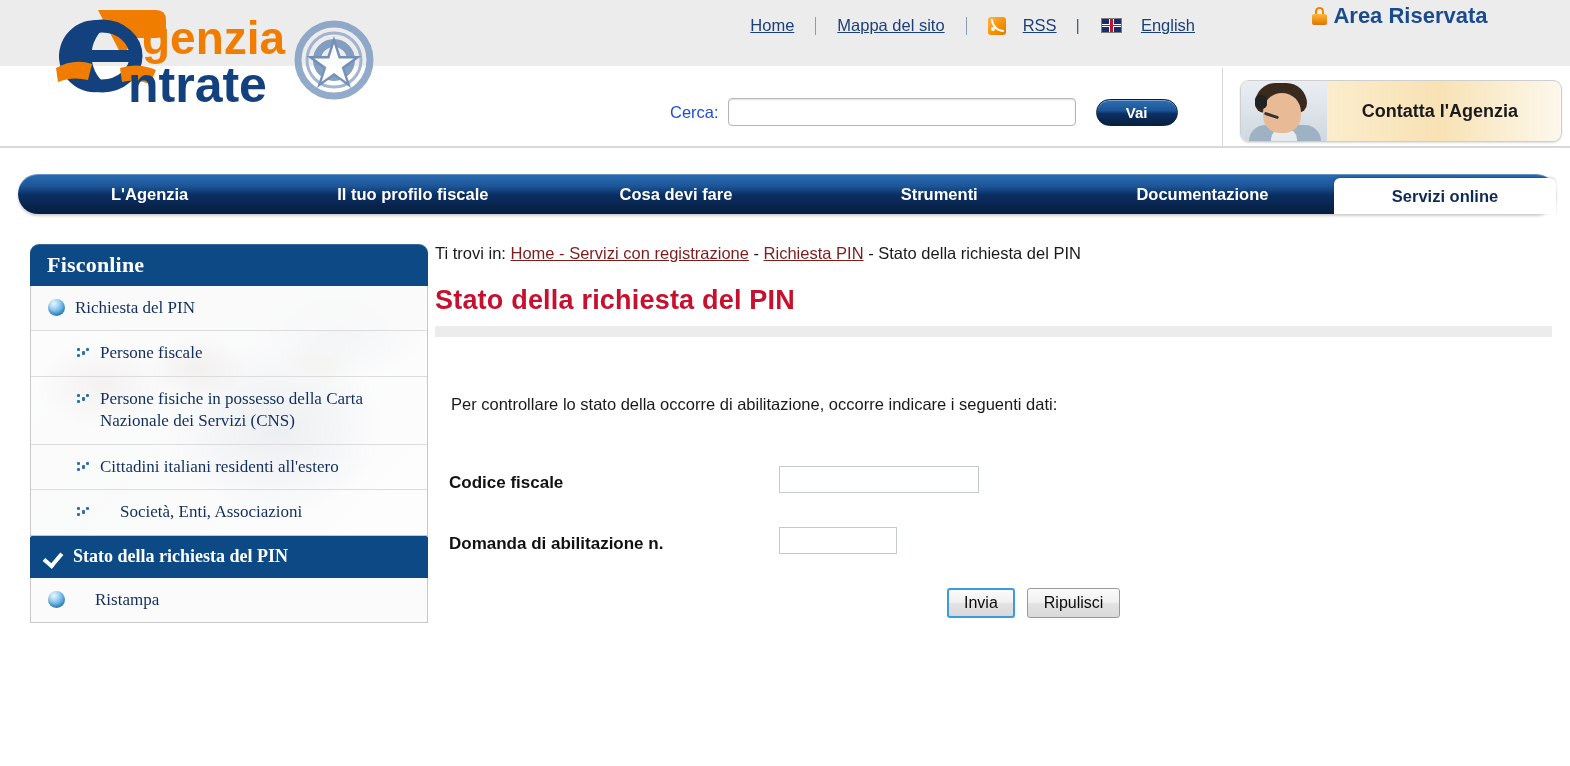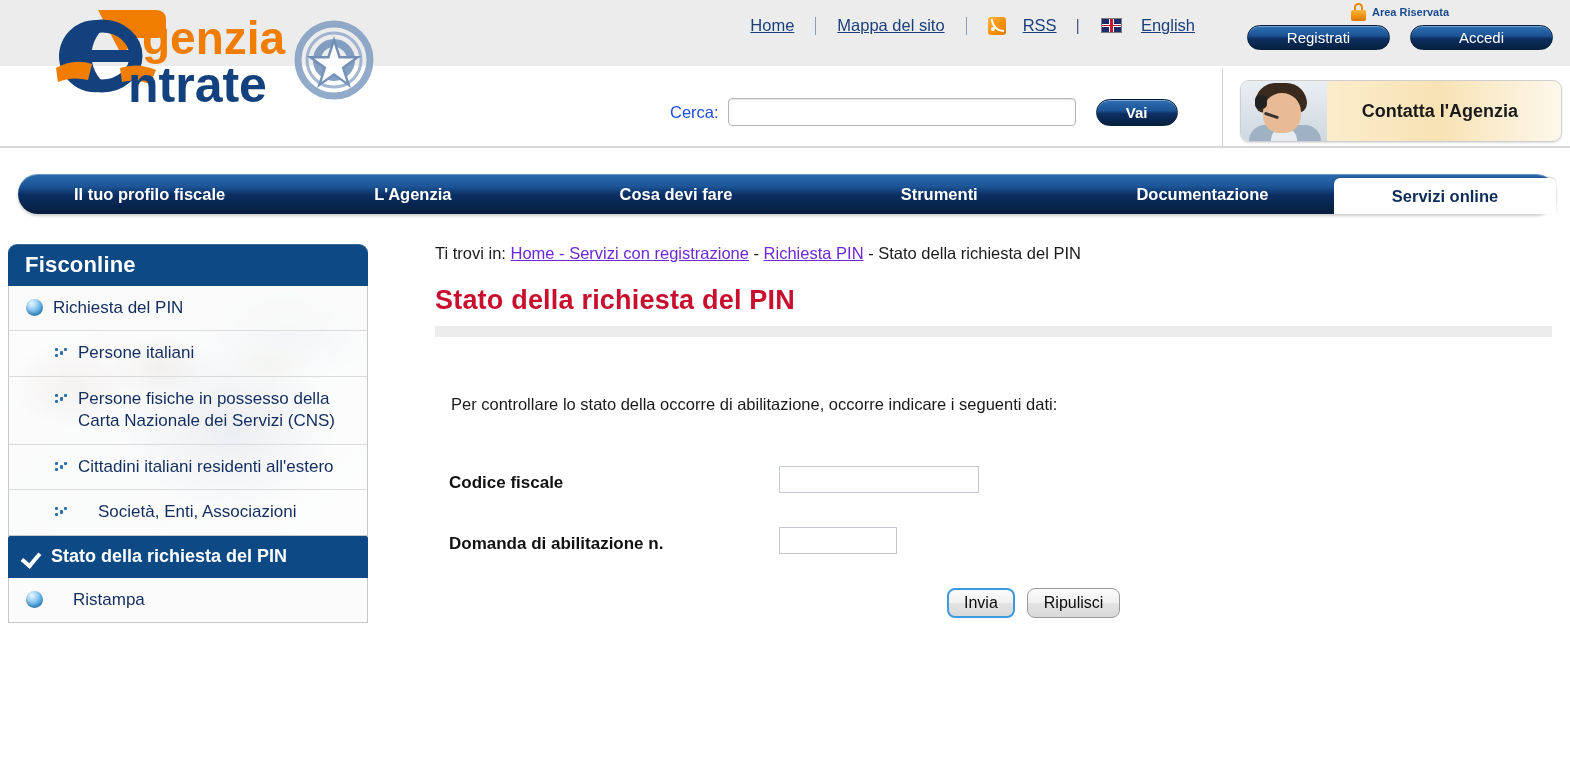--- a/index.html
+++ b/index.html
@@ -128,21 +128,21 @@
     flex-direction: column;
     align-items: center;
     justify-content: flex-start;
     padding-top: 3px;
     z-index: 6;
   }
   .ar-title {
     display: flex;
     align-items: center;
     gap: 6px;
-    font-size: 11px;
+    font-size: 22px;
     font-weight: bold;
     color: #1b4b8f;
     margin-bottom: 4px;
   }
   .lock-icon {
     width: 15px; height: 18px;
     position: relative;
     display: inline-block;
   }
   .lock-icon .shackle {
@@ -329,22 +329,23 @@
   .content-area {
     position: absolute;
     left: 0; top: 222px;
     width: 1570px;
     height: 544px;
   }
 
   
   .sidebar {
     position: absolute;
-    left: 8px; top: 22px;
-    width: 360px;
+    left: 30px; top: 22px;
+    width: 398px;
+    font-family: Liberation Serif, serif;
   }
   .sb-header {
     height: 42px;
     background: #0d4a85;
     border-radius: 9px 9px 0 0;
     display: flex;
     align-items: center;
     padding-left: 17px;
     color: #ffffff;
     font-size: 22px;
@@ -449,21 +450,21 @@
     left: 435px; top: 0;
     width: 1120px;
   }
   .breadcrumb {
     font-size: 16.5px;
     color: #1a1a1a;
     padding-top: 22px;
     white-space: nowrap;
   }
   .breadcrumb a {
-    color: #6d28d9;
+    color: #7f1d1d;
     text-decoration: underline;
   }
   .page-title {
     color: #c8102e;
     font-size: 27px;
     font-weight: bold;
     margin-top: 22px;
     letter-spacing: .2px;
   }
   .title-rule {
@@ -510,21 +511,21 @@
     margin-top: 24px;
     padding-left: 498px;
   }
   .form-btn {
     height: 30px;
     padding: 0 16px;
     font-size: 16px;
     font-family: "Liberation Sans", sans-serif;
     background: linear-gradient(to bottom,#fbfbfb 0%,#f0f0f0 48%,#e3e3e3 52%,#d9d9d9 100%);
     border: 1px solid #9a9a9a;
-    border-radius: 8px;
+    border-radius: 3px;
     color: #0b0b0b;
     cursor: pointer;
   }
   .form-btn.focused {
     border: 2px solid #3c9ade;
     padding: 0 15px;
   }
 </style>
 </head>
 <body>
@@ -569,24 +570,20 @@
     <a href="#">English</a>
   </div>
 
   <div class="area-riservata">
     <div class="ar-title">
       <span class="lock-icon">
         <span class="shackle"></span>
           <span class="body"></span>
       </span>
       <span>Area Riservata</span>
-    </div>
-    <div class="ar-buttons">
-      <div class="pill-btn">Registrati</div>
-      <div class="pill-btn">Accedi</div>
     </div>
   </div>
 
   <div class="search-row">
     <span class="search-label">Cerca:</span>
     <input class="search-input" type="text" placeholder="" style="">
     <div class="go-btn">Vai</div>
   </div>
 
   <div class="contact-divider"></div>
@@ -598,22 +595,22 @@
       <span class="face"></span>
       <span class="headset"></span>
       <span class="mic"></span>
     </div>
     <div class="contact-text">Contatta l'Agenzia</div>
   </div>
 </div>
 
 <div class="mainnav-wrap">
   <div class="mainnav">
+    <div class="nav-item">L'Agenzia</div>
     <div class="nav-item">Il tuo profilo fiscale</div>
-    <div class="nav-item">L'Agenzia</div>
     <div class="nav-item">Cosa devi fare</div>
     <div class="nav-item">Strumenti</div>
     <div class="nav-item">Documentazione</div>
     <div class="nav-item active">Servizi online</div>
   </div>
 </div>
 
 <div class="content-area">
 
   <div class="sidebar">
@@ -627,21 +624,21 @@
         <span>Richiesta del PIN</span>
       </div>
 
       <div class="sb-item level2">
         <span class="dots-icon">
             <i></i>
             <i></i>
             <i></i>
             <i></i>
           </span>
-        <span>Persone italiani</span>
+        <span>Persone fiscale</span>
       </div>
 
       <div class="sb-item level2">
         <span class="dots-icon">
             <i></i>
             <i></i>
             <i></i>
             <i></i>
           </span>
         <span>Persone fisiche in possesso della Carta Nazionale dei Servizi (CNS)</span>

